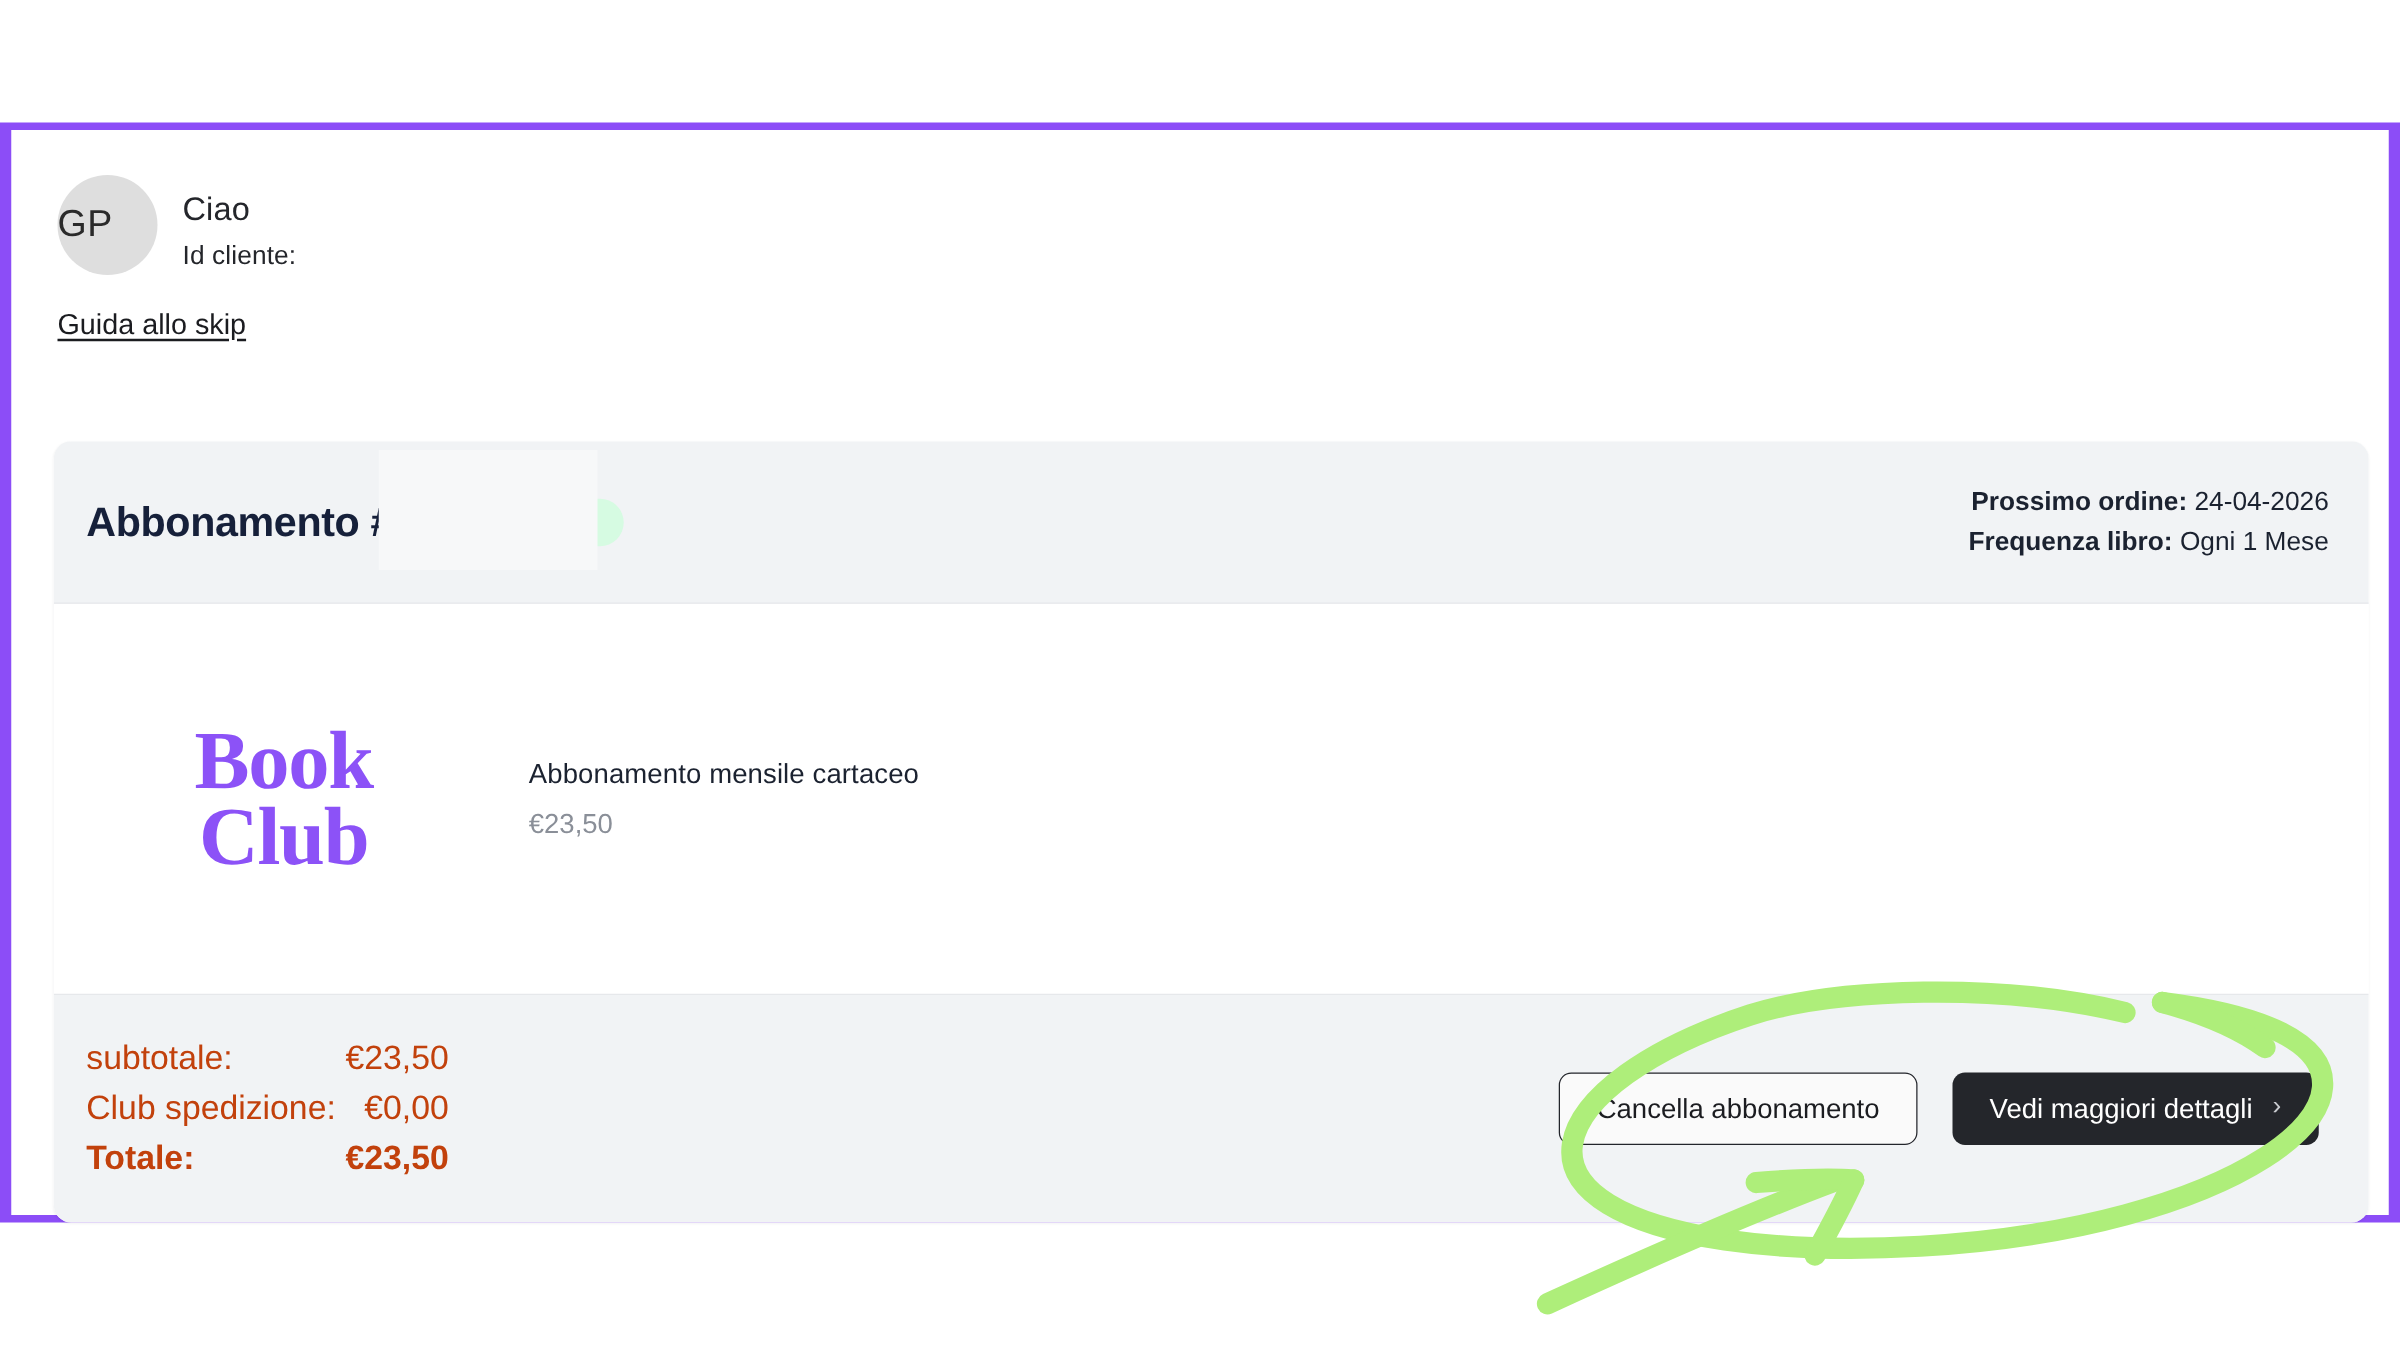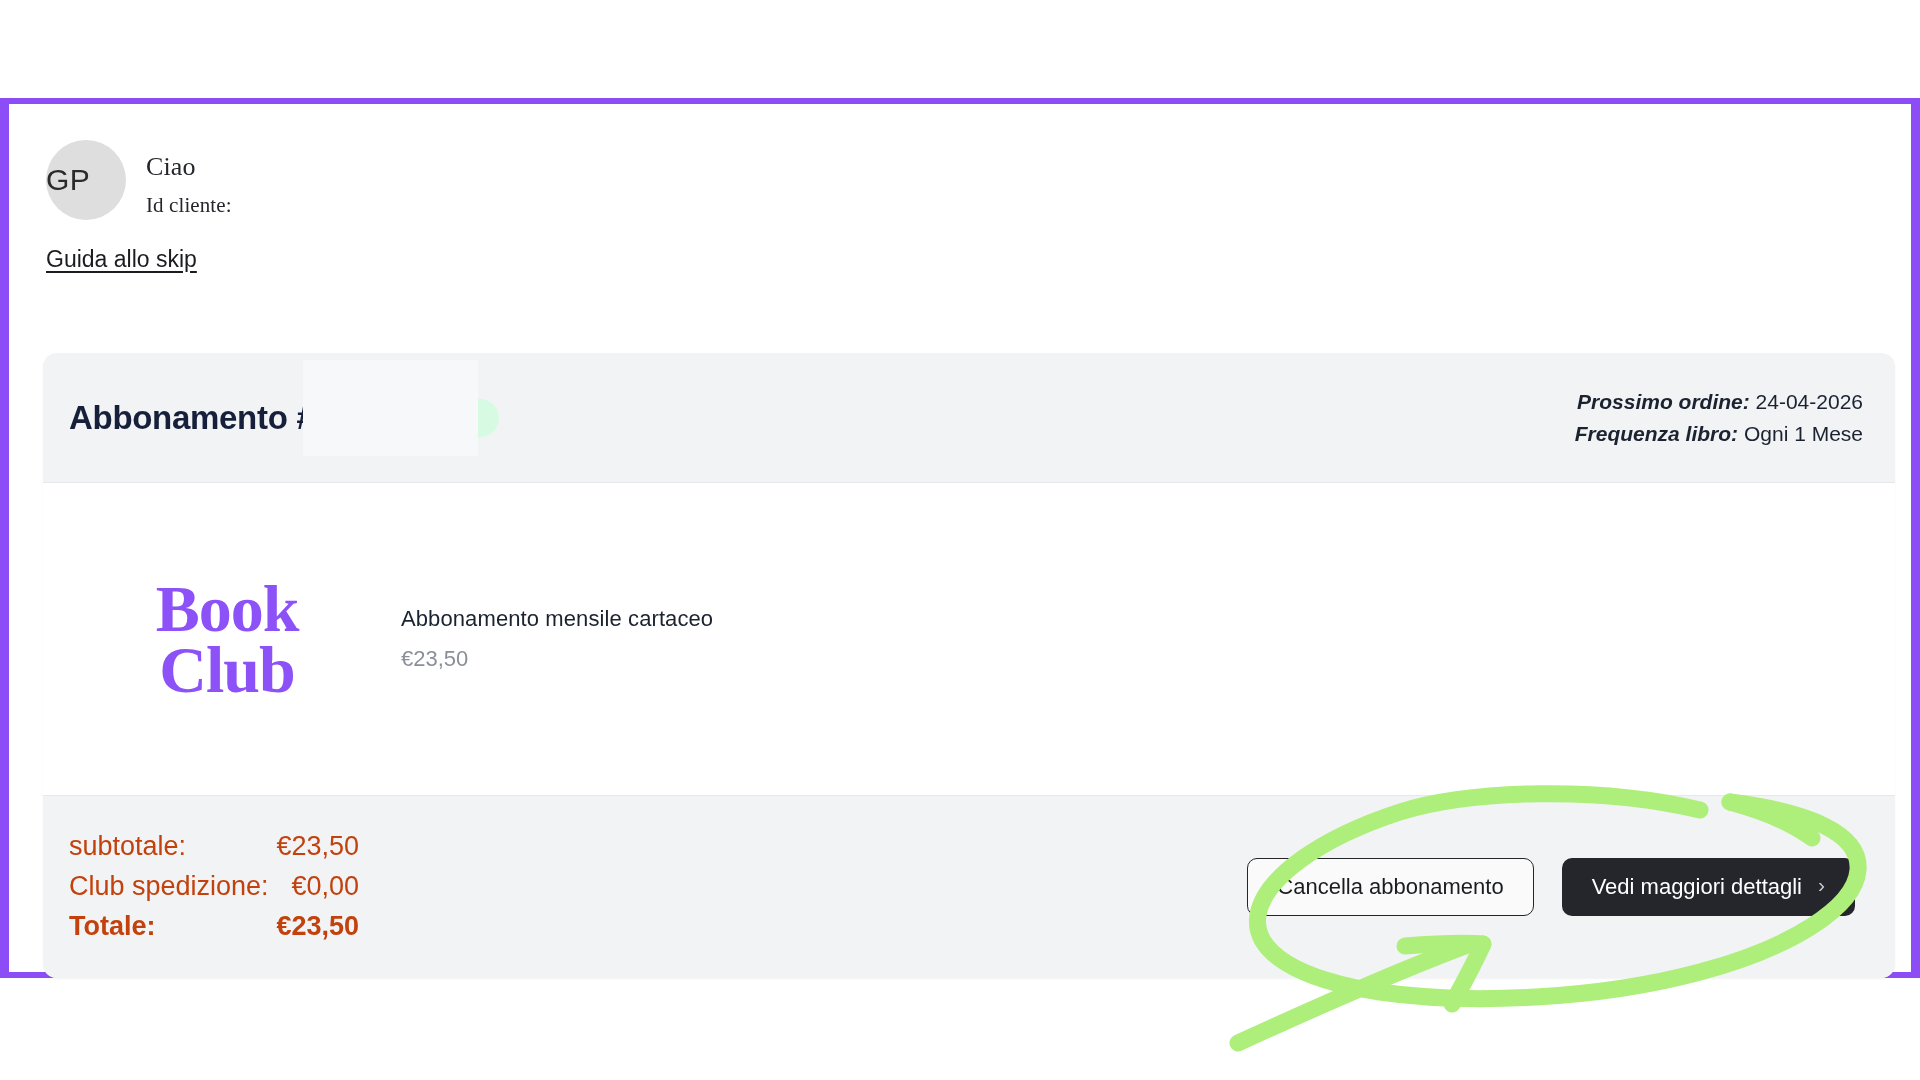--- a/index.html
+++ b/index.html
@@ -49,21 +49,21 @@
     background: #DEDEDE;
     display: flex;
     align-items: center;
     justify-content: flex-start;
     font-size: 30px;
     color: #2A2A2A;
     letter-spacing: 0.5px;
     flex: none;
   }
 
-  .account-text { padding-top: 11px; font-family: Liberation Serif, serif; }
+  .account-text { padding-top: 11px; }
 
   .greeting {
     font-size: 26px;
     color: #24262B;
     line-height: 1.25;
     letter-spacing: 0.1px;
   }
 
   .customer-id {
     font-size: 21px;
@@ -140,21 +140,21 @@
     text-align: right;
     line-height: 1.52;
   }
 
   .meta-line {
     font-size: 21px;
     color: #1B2230;
     white-space: nowrap;
   }
 
-  .meta-label { font-weight: bold; font-style: italic; }
+  .meta-label { font-weight: bold; }
 
   .card-body {
     background: #ffffff;
     height: 313px;
     display: flex;
     align-items: center;
     padding: 0 26px;
     border-bottom: 1px solid #E6E8EB;
   }
 
@@ -167,21 +167,21 @@
     justify-content: center;
     font-family: "Liberation Serif", serif;
     color: #8C52F7;
     font-size: 66px;
     line-height: 0.93;
     letter-spacing: -1px;
     margin-left: 58px;
     font-weight: bold;
   }
 
-  .product-info { margin-left: 74px; }
+  .product-info { margin-left: 96px; }
 
   .product-name {
     font-size: 22px;
     color: #1B2230;
     letter-spacing: 0.1px;
   }
 
   .product-price {
     font-size: 22px;
     color: #8A8F98;

